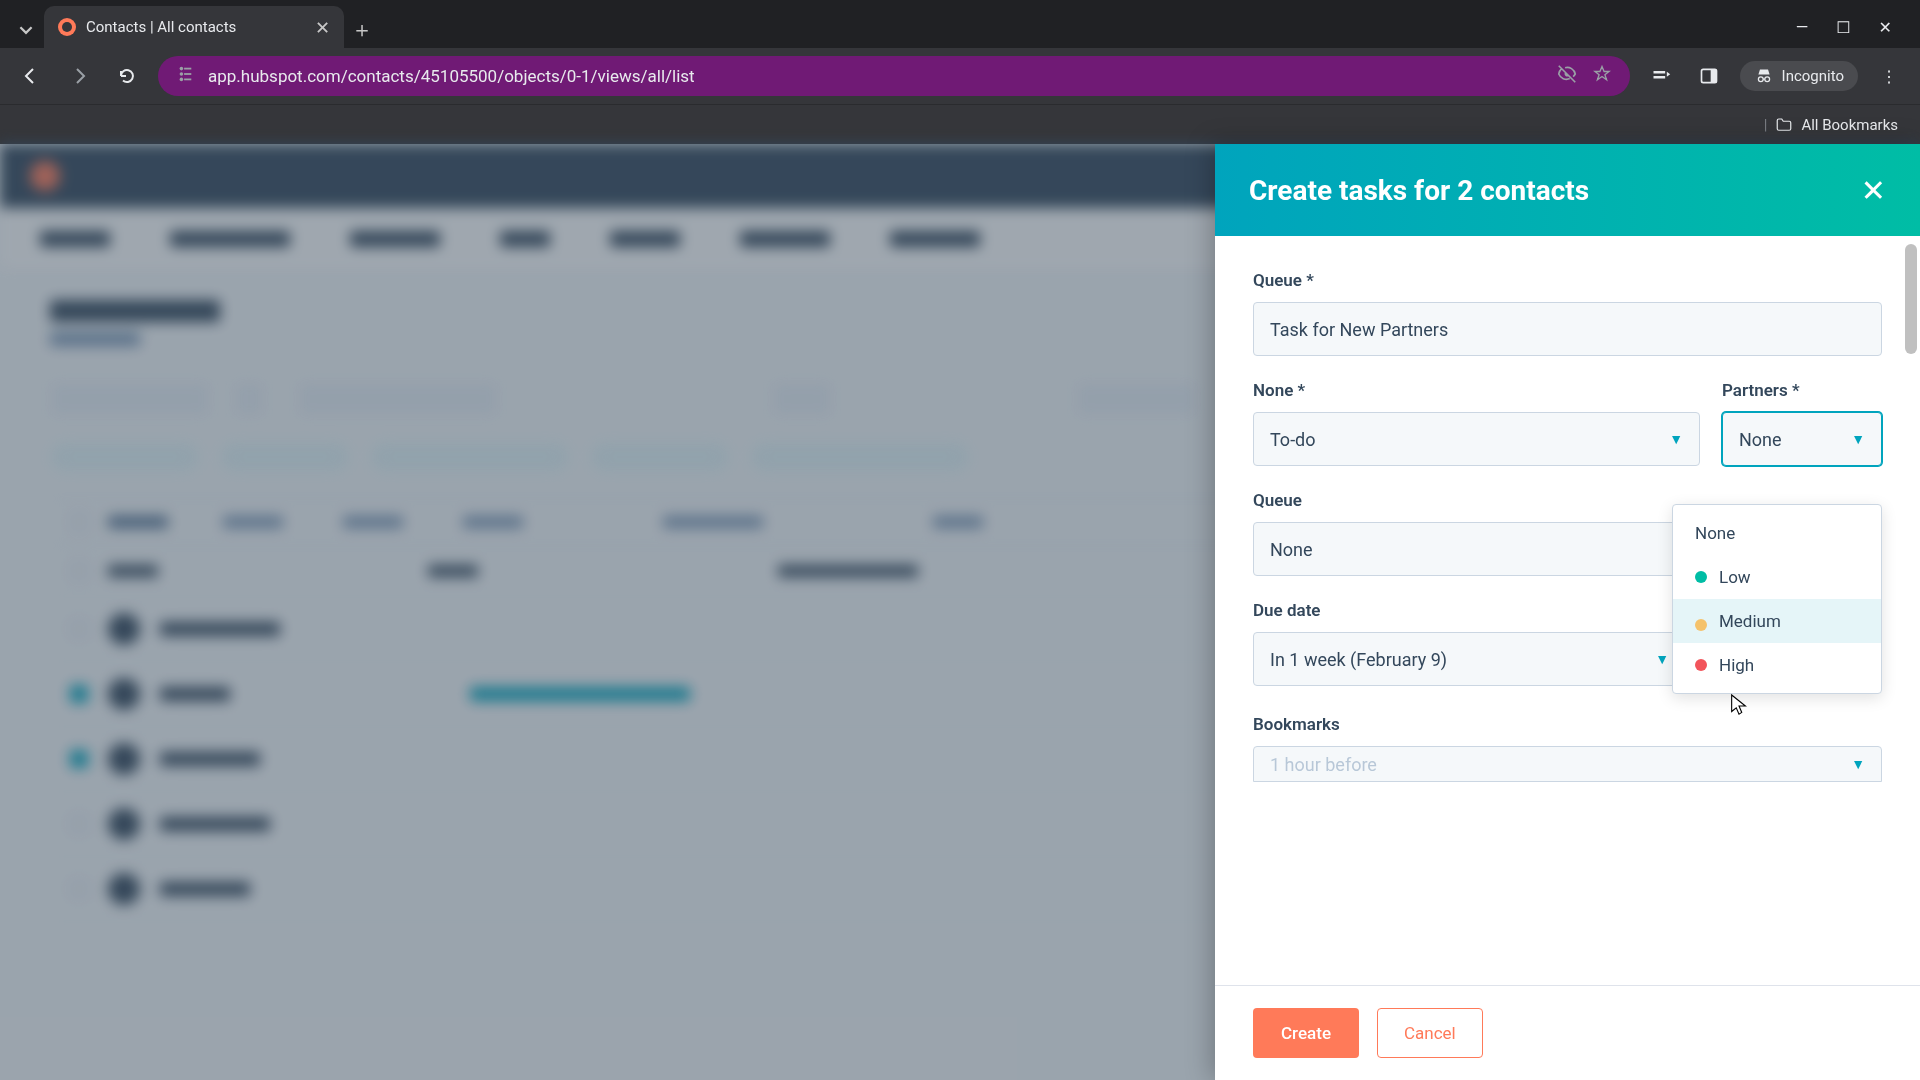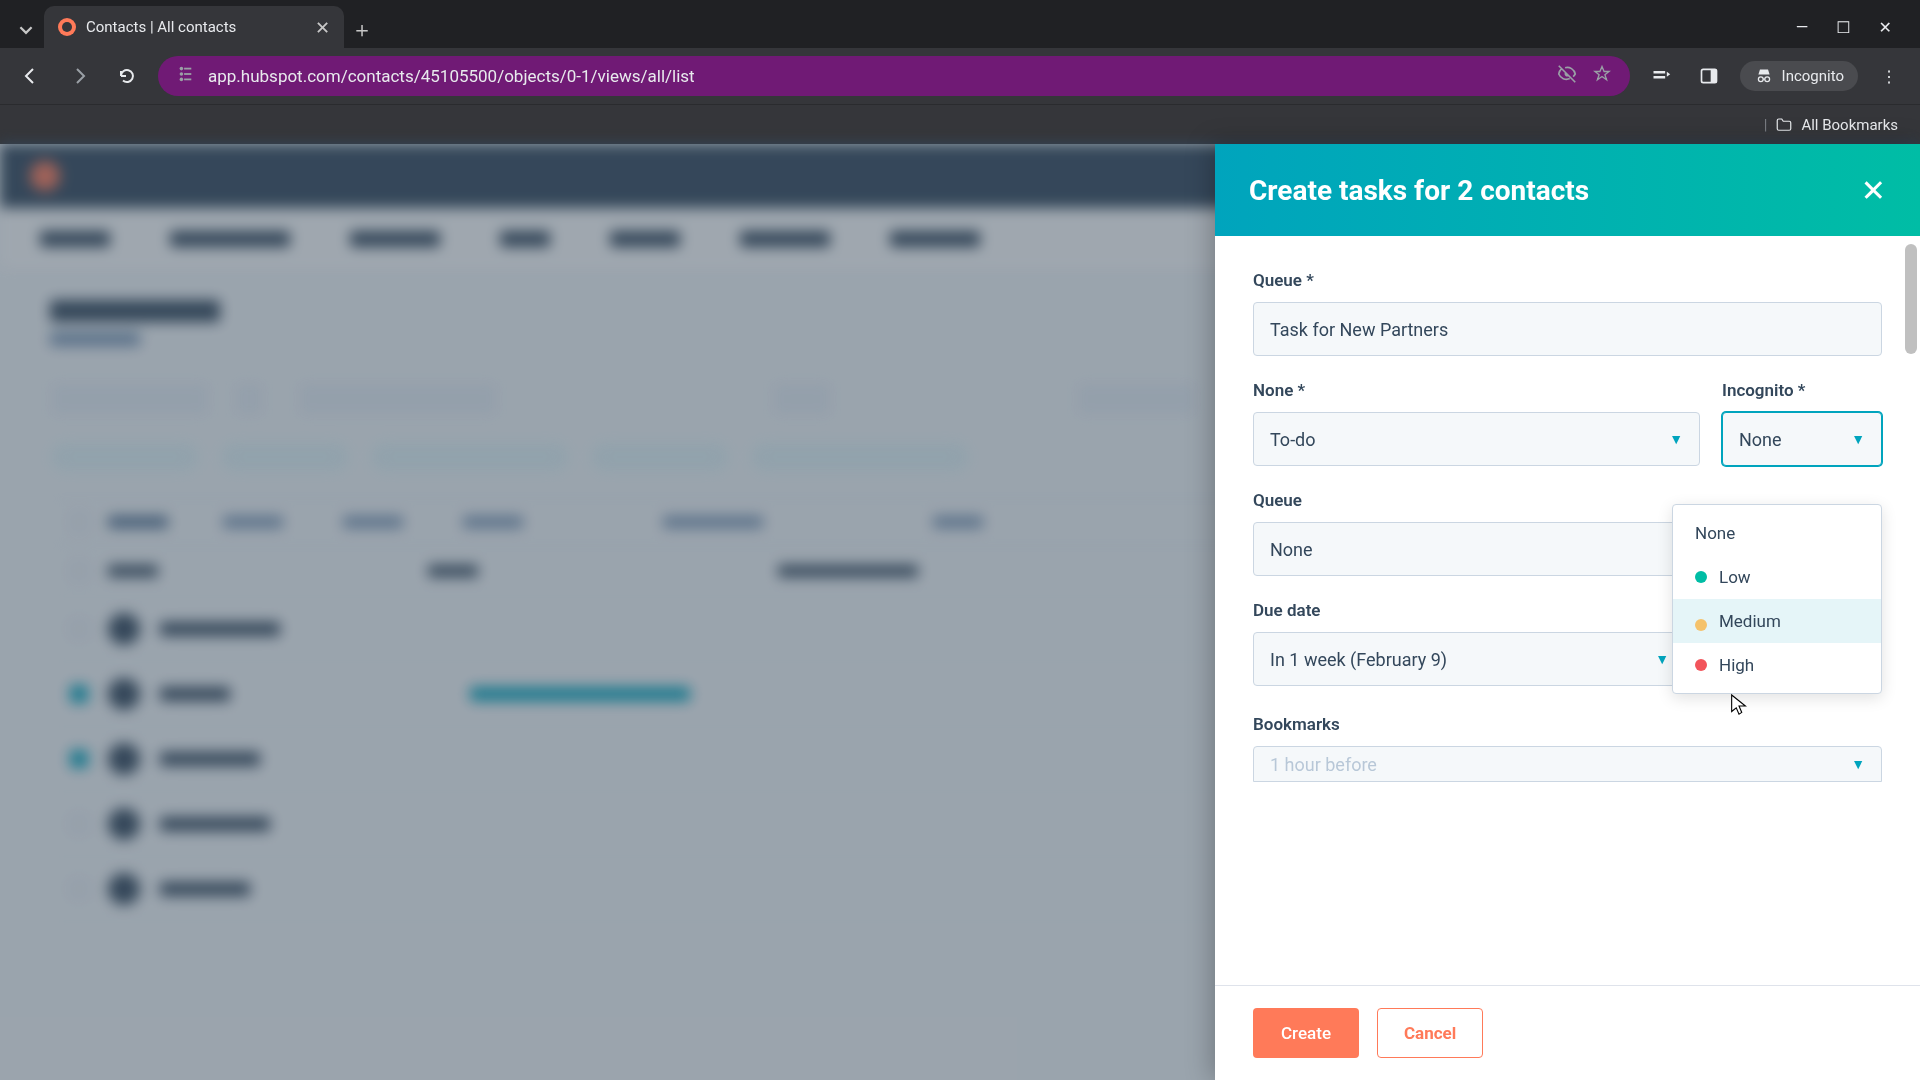--- a/index.html
+++ b/index.html
@@ -84,21 +84,21 @@
   .dropdown{position:absolute; top:268px; right:38px; width:210px; background:#fff; border:1px solid #cbd6e2; border-radius:4px; box-shadow:0 4px 16px rgba(0,0,0,0.12); z-index:50; padding:6px 0;}
   .dd-item{padding:12px 22px; font-size:17px; color:#33475b; display:flex; align-items:center; gap:12px; cursor:pointer;}
   .dd-item:hover, .dd-item.hover{background:#e5f5f8;align-items:flex-end;}
   .dd-dot{width:12px;height:12px;border-radius:50%;}
   .dot-low{background:#00bda5;}
   .dot-med{background:#f5c26b;}
   .dot-high{background:#f2545b;}
   
   .panel-footer{border-top:1px solid #dfe3eb; padding:22px 38px; display:flex; gap:18px; background:#fff;align-items:flex-end;}
   .btn-primary{background:#ff7a59; color:#fff; border:none; height:50px; padding:0 28px; border-radius:4px; font-size:17px; font-weight:500; cursor:pointer;}
-  .btn-secondary{background:#fff; color:#ff7a59; border:1px solid #ff7a59; height:50px; padding:8px 26px; border-radius:4px; font-size:17px; font-weight:700; cursor:pointer;}
+  .btn-secondary{background:#fff; color:#ff7a59; border:1px solid #ff7a59; height:50px; padding:8px 26px; border-radius:4px; font-size:17px; font-weight:400; cursor:pointer;}
   
   
   .cursor{position:absolute; width:22px; height:28px; z-index:100; pointer-events:none;}
   
   
   .reminder-select{width:100%; height:36px; border:1px solid #cbd6e2; border-top-left-radius:4px; border-top-right-radius:4px; background:#f5f8fa; padding:0 16px; font-size:18px; color:#7c98b6; display:flex; align-items:center; justify-content:space-between; overflow:hidden;}
 </style>
 </head>
 <body>
 
@@ -293,21 +293,21 @@
 
       <div class="form-row two-col">
         <div class="col-type">
           <label class="form-label">None *</label>
           <div class="select">
             <span>To-do</span>
             <span class="caret">▼</span>
           </div>
         </div>
         <div class="col-priority">
-          <label class="form-label">Incognito *</label>
+          <label class="form-label">Partners *</label>
           <div class="select active">
             <span>None</span>
             <span class="caret">▼</span>
           </div>
         </div>
       </div>
 
 
       <div class="form-row">
         <label class="form-label">Queue</label>

